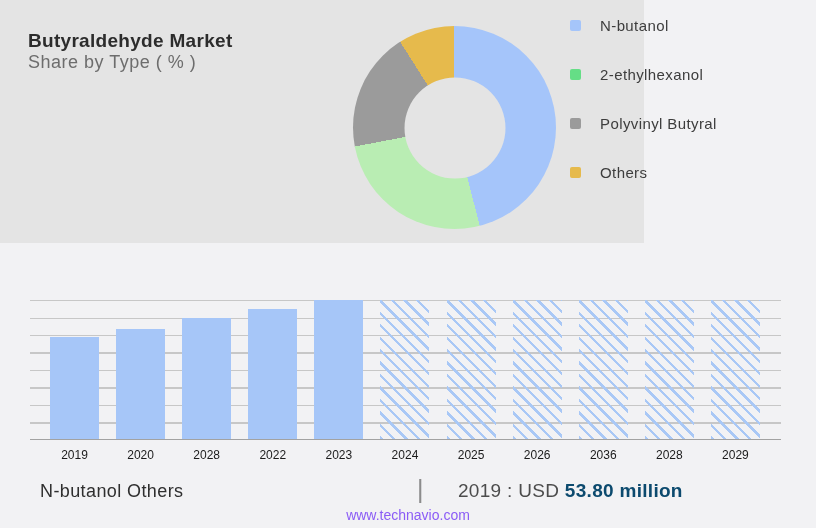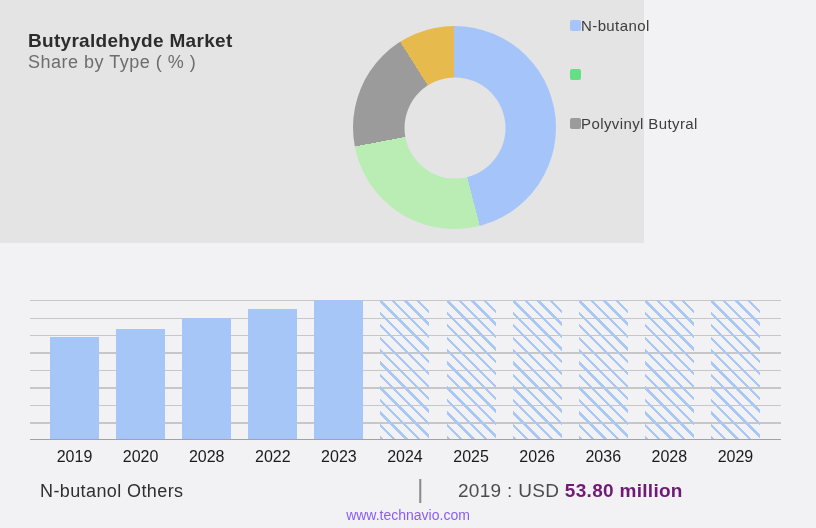--- a/index.html
+++ b/index.html
@@ -15,21 +15,21 @@
   .page-title { font-size:19px; font-weight:bold; color:#2c2c2c; letter-spacing:0.3px; }
   .page-subtitle { margin-top:0; font-size:18px; font-weight:400; color:#6d6d6d; letter-spacing:0.5px; }
 
   .donut { position:absolute; left:353px; top:26px; width:203px; height:203px; border-radius:50%; }
   .donut-hole {
     position:absolute; left:50%; top:50%; width:101px; height:101px;
     transform:translate(-50%,-50%); border-radius:50%; background:var(--top-bg,#e4e4e4);
   }
 
   .legend { position:absolute; left:570px; top:17px; list-style:none; }
-  .legend-item { display:flex; align-items:center; height:16px; margin-bottom:33px; }
+  .legend-item { display:flex; align-items:center; gap:19px; height:16px; margin-bottom:33px; }
   .legend-swatch { width:11px; height:11px; border-radius:2px; flex:0 0 11px; }
   .legend-label { font-size:15px; color:#3d3d3d; letter-spacing:0.4px; white-space:nowrap; }
 
   
   .bottom-section { position:absolute; left:0; top:243px; width:816px; height:285px; background:var(--bottom-bg,#f2f2f4); }
 
   .bar-chart {
     position:absolute; left:30px; top:57px; width:751px; height:140px;
     background:repeating-linear-gradient(to bottom,
       var(--grid,#c7c7c7) 0, var(--grid,#c7c7c7) 1px,
@@ -44,26 +44,26 @@
   .bar.solid { background:var(--bar-blue,#a6c6f8); }
   .bar.hatched {
     background:repeating-linear-gradient(45deg,
       var(--hatch-blue,#a9c8f6) 0, var(--hatch-blue,#a9c8f6) 2.4px,
       transparent 2.4px, transparent 8.8px);
   }
   .year-row {
     position:absolute; left:50px; top:205px; width:710px;
     display:flex; justify-content:space-between;
   }
-  .year-label { width:49px; text-align:center; font-size:16px; color:#1b1b1b; }
+  .year-label { width:49px; text-align:center; font-size:12px; color:#1b1b1b; }
 
   .segment-label { position:absolute; left:40px; top:238px; font-size:18px; color:#2f2f2f; letter-spacing:0.4px; }
   .divider { position:absolute; left:417px; top:232px; font-size:25px; font-weight:300; color:#8c8c8c; }
   .value-line { position:absolute; left:458px; top:237px; font-size:19px; color:#4c4c4c; letter-spacing:0.3px; white-space:nowrap; }
-  .value-line b { color:#701a75; }
+  .value-line b { color:#0c4a6e; }
   .website-url { position:absolute; left:0; top:264px; width:100%; text-align:center; font-size:14px; color:#8b5cf6; }
 </style>
 </head>
 <body>
 
 <div class="top-section">
   <div class="title-block">
     <div class="page-title">Butyraldehyde Market</div>
     <div class="page-subtitle">Share by Type ( % )</div>
   </div>
@@ -74,27 +74,32 @@
 
   <ul class="legend">
 
       <li class="legend-item">
         <span class="legend-swatch" style="background: rgb(165, 197, 250);"></span>
         <span class="legend-label">N-butanol</span>
       </li>
 
       <li class="legend-item">
         <span class="legend-swatch" style="background: rgb(101, 222, 134);"></span>
+        <span class="legend-label">2-ethylhexanol</span>
       </li>
 
       <li class="legend-item">
         <span class="legend-swatch" style="background: rgb(155, 155, 155);"></span>
         <span class="legend-label">Polyvinyl Butyral</span>
       </li>
 
+      <li class="legend-item">
+        <span class="legend-swatch" style="background: rgb(230, 186, 76);"></span>
+        <span class="legend-label">Others</span>
+      </li>
     </ul>
 </div>
 
 <div class="bottom-section">
   <div class="bar-chart">
     <div class="bars-row">
         <div class="bar solid" style="height: 73.6%;"></div>
         <div class="bar solid" style="height: 79.3%;"></div>
         <div class="bar solid" style="height: 87.1%;"></div>
         <div class="bar solid" style="height: 93.6%;"></div>

